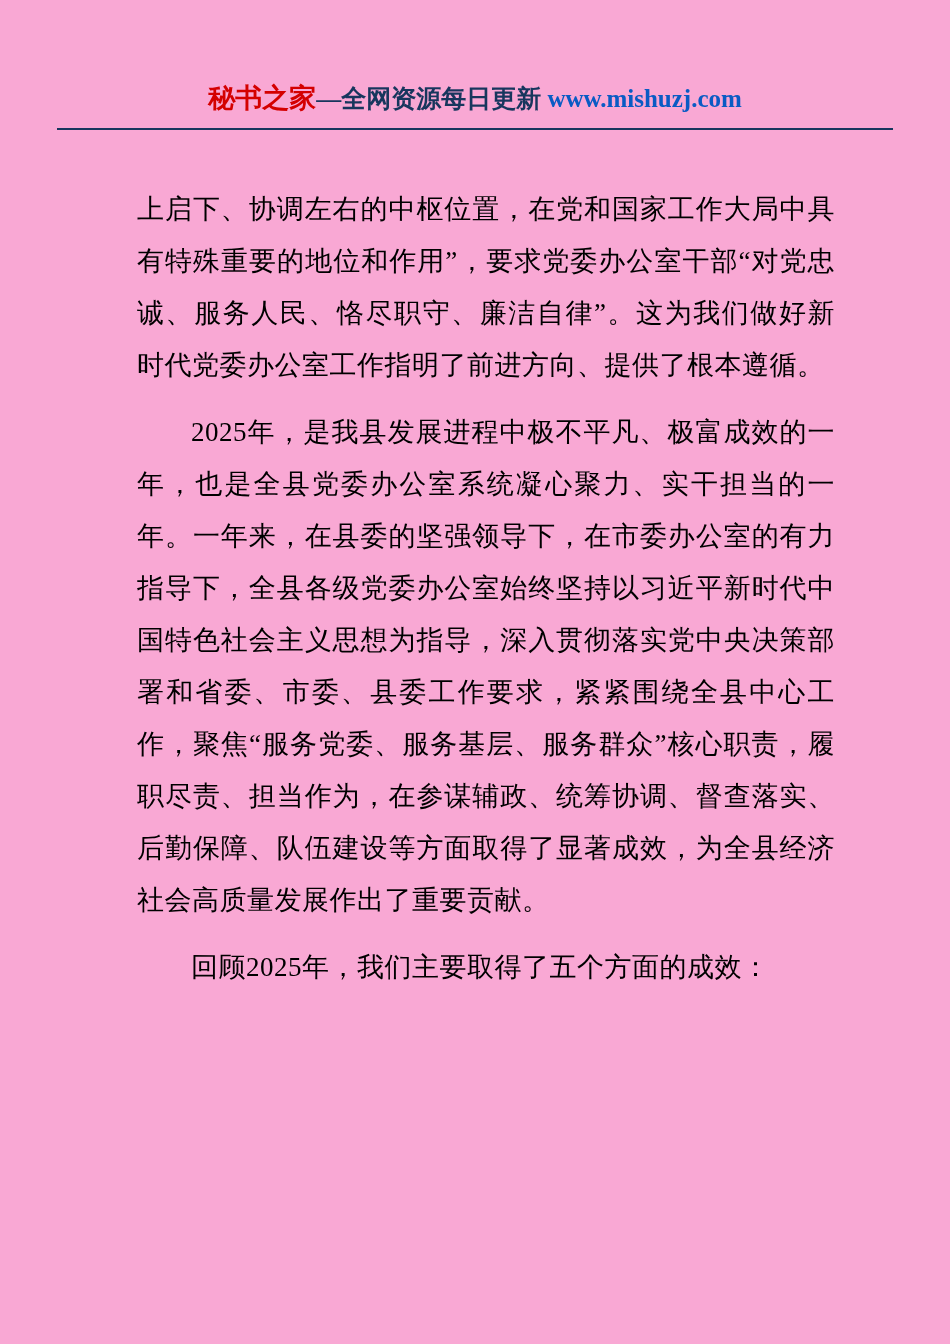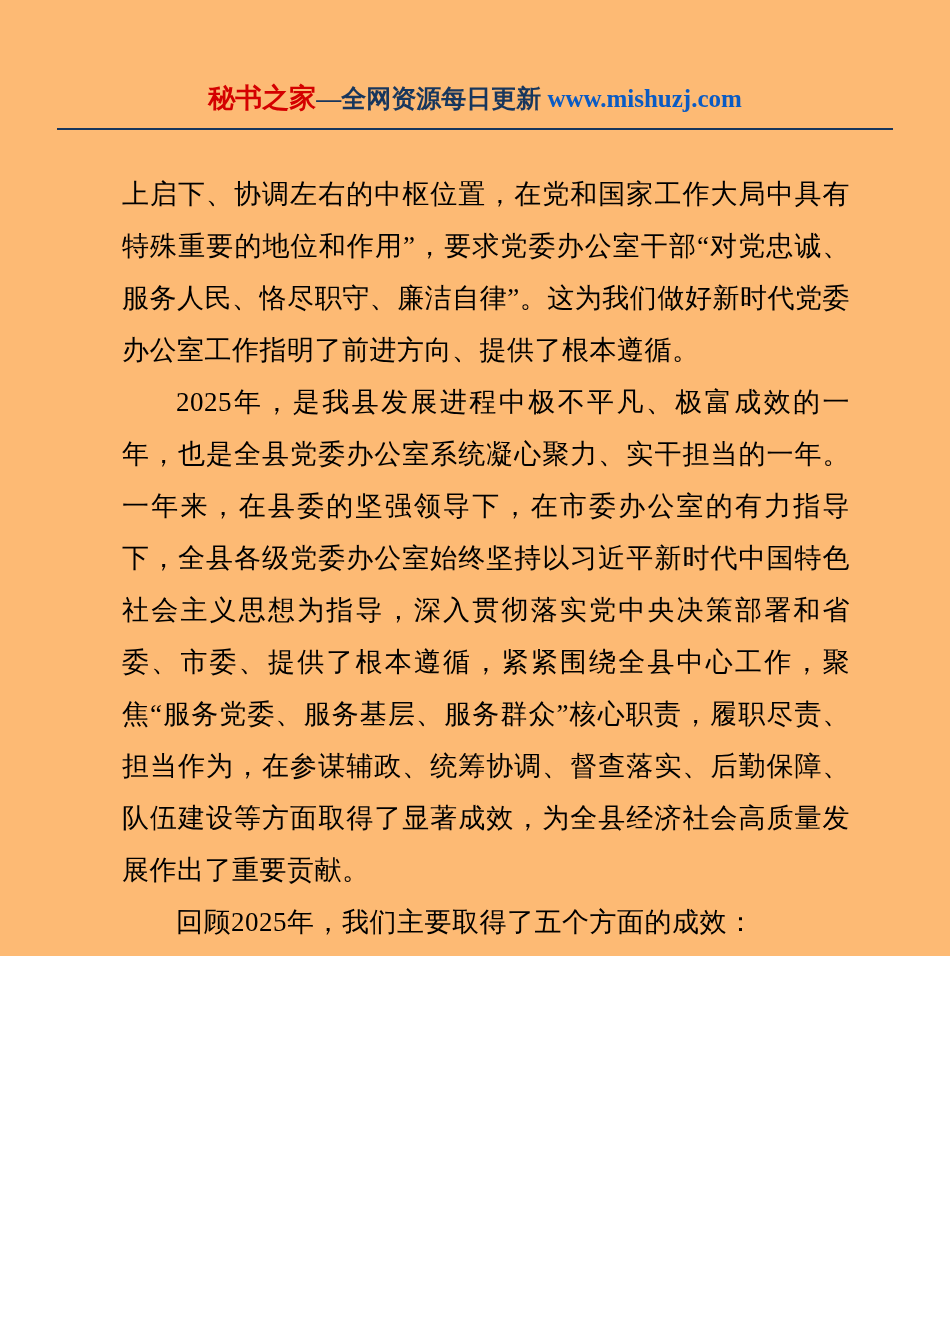--- a/index.html
+++ b/index.html
@@ -3,22 +3,22 @@
 <meta charset="utf-8">
 <style>
   html, body {
     margin: 0;
     padding: 0;
     background: #ffffff;
   }
   .page {
     position: relative;
     width: 950px;
-    height: 956px;
-    background: #fdba74;
+    height: 1344px;
+    background: #f9a8d4;
     overflow: hidden;
     font-family: "Liberation Serif", serif;
   }
   .header {
     padding-top: 82px;
     text-align: center;
     font-size: 25px;
     font-weight: 700;
     white-space: nowrap;
     line-height: 1.2;
@@ -41,21 +41,21 @@
   .content {
     padding: 38px 100px 0 122px;
     color: #000000;
     font-size: 27px;
     line-height: 52px;
     text-align: justify;
     text-justify: inter-ideograph;
     letter-spacing: 0.5px;
   }
   .para {
-    margin: 0;
+    margin: 15px;
     text-indent: 2em;
     word-break: break-all;
   }
   .para.no-indent {
     text-indent: 0;
   }
   .para strong {
     font-weight: 700;
   }
 </style>
@@ -65,17 +65,17 @@
 <div class="page">
 
   <div class="header">
     <span class="brand">秘书之家</span><span class="tagline">—全网资源每日更新 </span><span class="url">www.mishuzj.com</span>
   </div>
 
   <hr class="rule">
 
   <div class="content">
     <p class="para no-indent">上启下、协调左右的中枢位置，在党和国家工作大局中具有特殊重要的地位和作用”，要求党委办公室干部“对党忠诚、服务人民、恪尽职守、廉洁自律”。这为我们做好新时代党委办公室工作指明了前进方向、提供了根本遵循。</p>
-    <p class="para">2025年，是我县发展进程中极不平凡、极富成效的一年，也是全县党委办公室系统凝心聚力、实干担当的一年。一年来，在县委的坚强领导下，在市委办公室的有力指导下，全县各级党委办公室始终坚持以习近平新时代中国特色社会主义思想为指导，深入贯彻落实党中央决策部署和省委、市委、提供了根本遵循，紧紧围绕全县中心工作，聚焦“服务党委、服务基层、服务群众”核心职责，履职尽责、担当作为，在参谋辅政、统筹协调、督查落实、后勤保障、队伍建设等方面取得了显著成效，为全县经济社会高质量发展作出了重要贡献。</p>
+    <p class="para">2025年，是我县发展进程中极不平凡、极富成效的一年，也是全县党委办公室系统凝心聚力、实干担当的一年。一年来，在县委的坚强领导下，在市委办公室的有力指导下，全县各级党委办公室始终坚持以习近平新时代中国特色社会主义思想为指导，深入贯彻落实党中央决策部署和省委、市委、县委工作要求，紧紧围绕全县中心工作，聚焦“服务党委、服务基层、服务群众”核心职责，履职尽责、担当作为，在参谋辅政、统筹协调、督查落实、后勤保障、队伍建设等方面取得了显著成效，为全县经济社会高质量发展作出了重要贡献。</p>
     <p class="para">回顾2025年，我们主要取得了五个方面的成效：</p>
   </div>
 
 </div>
 
 </body></html>

